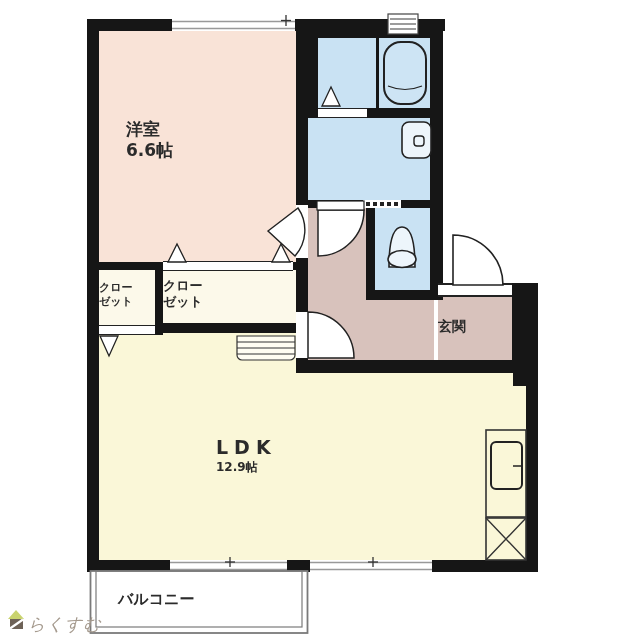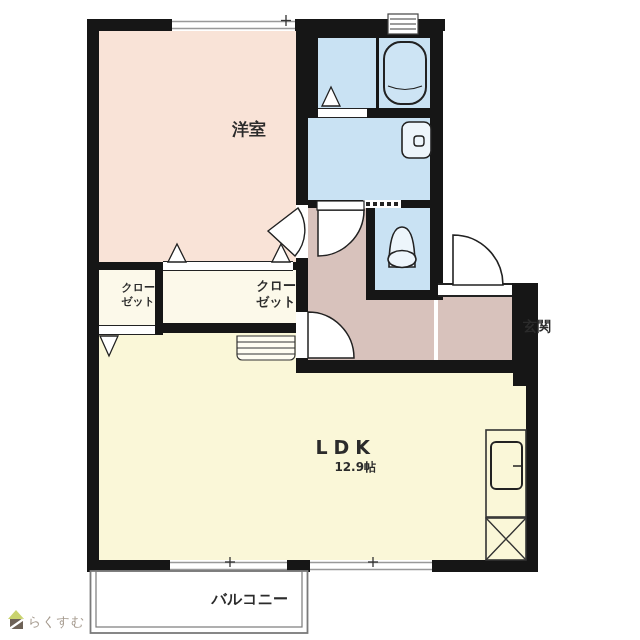--- a/index.html
+++ b/index.html
@@ -3,23 +3,23 @@
 <meta charset="utf-8">
 <style>
   html,body{margin:0;padding:0;background:#fff;}
   .stage{position:relative;width:640px;height:640px;background:#fff;overflow:hidden;
          font-family:"DejaVu Sans","Liberation Sans",sans-serif;}
   .room{position:absolute;box-sizing:border-box;}
   .wall{position:absolute;background:var(--wall);}
   .gap{position:absolute;background:#fff;}
   .doorstrip{position:absolute;background:#fff;border-top:1.5px solid #222;border-bottom:1.5px solid #222;box-sizing:border-box;}
   svg.overlay{position:absolute;left:0;top:0;pointer-events:none;}
-  .lbl{position:absolute;color:var(--label);text-align:right;line-height:1.25;}
+  .lbl{position:absolute;color:var(--label);text-align:left;line-height:1.25;}
   .lbl .nm{display:block;}
-  .brandtxt{position:absolute;color:var(--brand-text);font-size:13px;letter-spacing:1px;}
+  .brandtxt{position:absolute;color:var(--brand-text);font-size:17px;letter-spacing:1px;font-style:italic;}
 </style>
 </head>
 <body>
 
 <div class="stage">
 
   <div class="room" style="left:99px;top:31px;width:197px;height:231px;background:var(--western);"></div>
   <div class="room" style="left:296px;top:31px;width:147px;height:177px;background:var(--wall);"></div>
   <div class="room" style="left:318px;top:38px;width:112px;height:70px;background:var(--water);"></div>
   <div class="wall" style="left:376px;top:38px;width:3px;height:70px;"></div>
@@ -150,40 +150,41 @@
 
     <g>
       <path d="M8,619 L16,610 L24,619 Z" fill="#c9d36e"></path>
       <rect x="10" y="619" width="13" height="10" fill="#6e6257"></rect>
       <line x1="10" y1="628.5" x2="23" y2="619.5" stroke="#fff" stroke-width="2.2"></line>
     </g>
   </svg>
 
   <div class="lbl" style="left:126px;top:119px;width:140px;font-size:17px;font-weight:600;">
     <span class="nm">洋室</span>
+    <span class="nm">6.6帖</span>
   </div>
 
   <div class="lbl" style="left:99px;top:281px;width:56px;font-size:11px;font-weight:600;">
     <span class="nm">クロー</span>
     <span class="nm">ゼット</span>
   </div>
 
   <div class="lbl" style="left:163px;top:278px;width:133px;font-size:13px;font-weight:600;">
     <span class="nm">クロー</span>
     <span class="nm">ゼット</span>
   </div>
 
-  <div class="lbl" style="left:438px;top:318px;width:74px;font-size:14px;font-weight:600;padding-left:39px;">
+  <div class="lbl" style="left:438px;top:318px;width:74px;font-size:14px;font-weight:600;">
     <span class="nm">玄関</span>
   </div>
 
   <div class="lbl" style="left:216px;top:436px;width:160px;">
     <span class="nm" style="font-size:19px;font-weight:700;letter-spacing:6px;">LDK</span>
     <span class="nm" style="font-size:12px;font-weight:600;">12.9帖</span>
   </div>
 
-  <div class="lbl" style="left:108px;top:590px;width:180px;font-size:15px;font-weight:600;">
+  <div class="lbl" style="left:118px;top:590px;width:180px;font-size:15px;font-weight:600;">
     <span class="nm">バルコニー</span>
   </div>
 
   <div class="brandtxt" style="left:28px;top:613px;">らくすむ</div>
 
 </div>
 
 </body></html>

